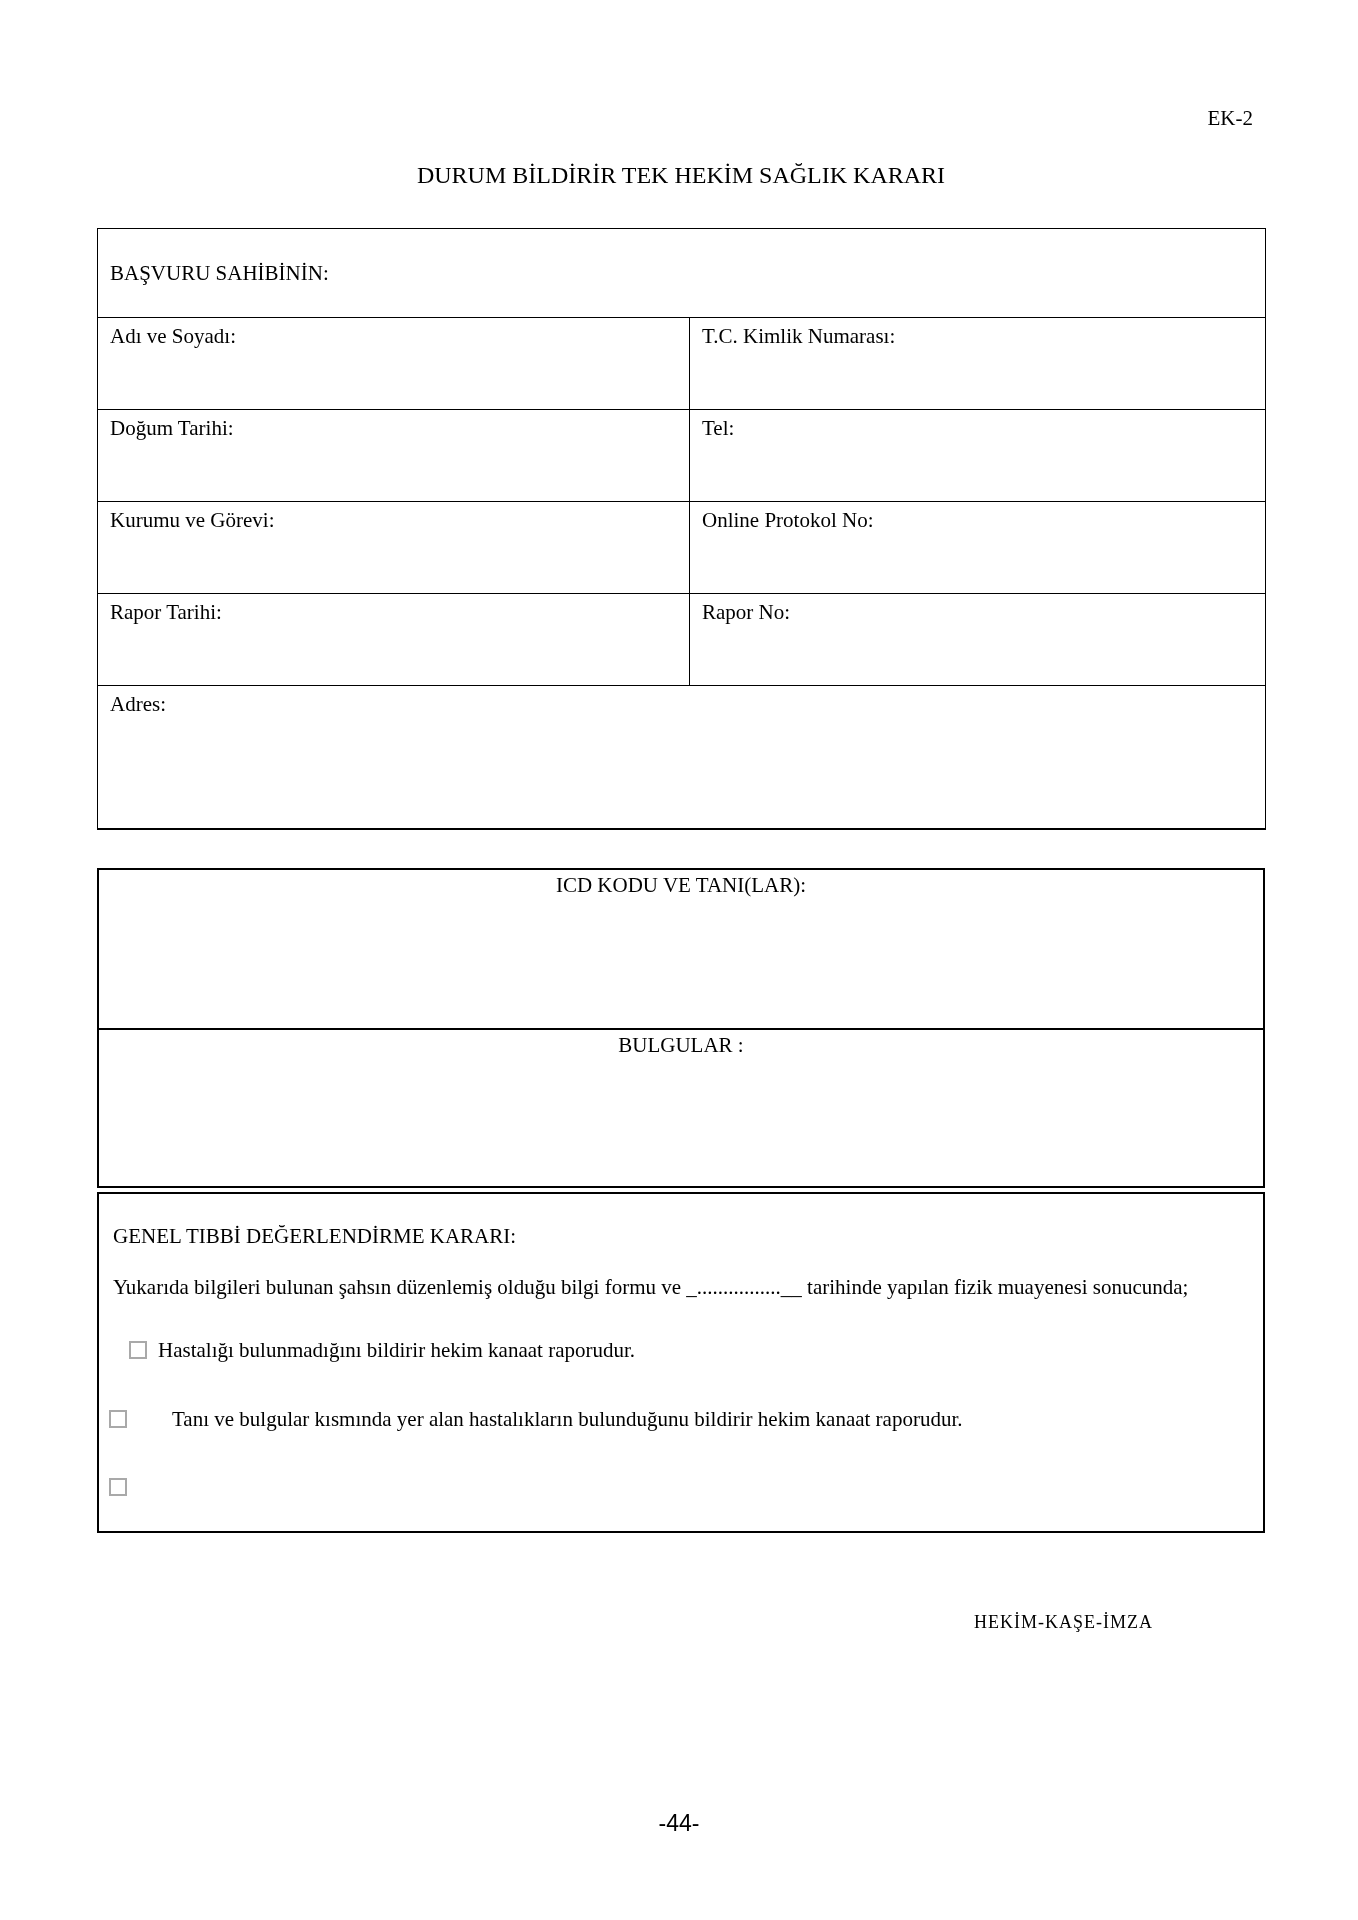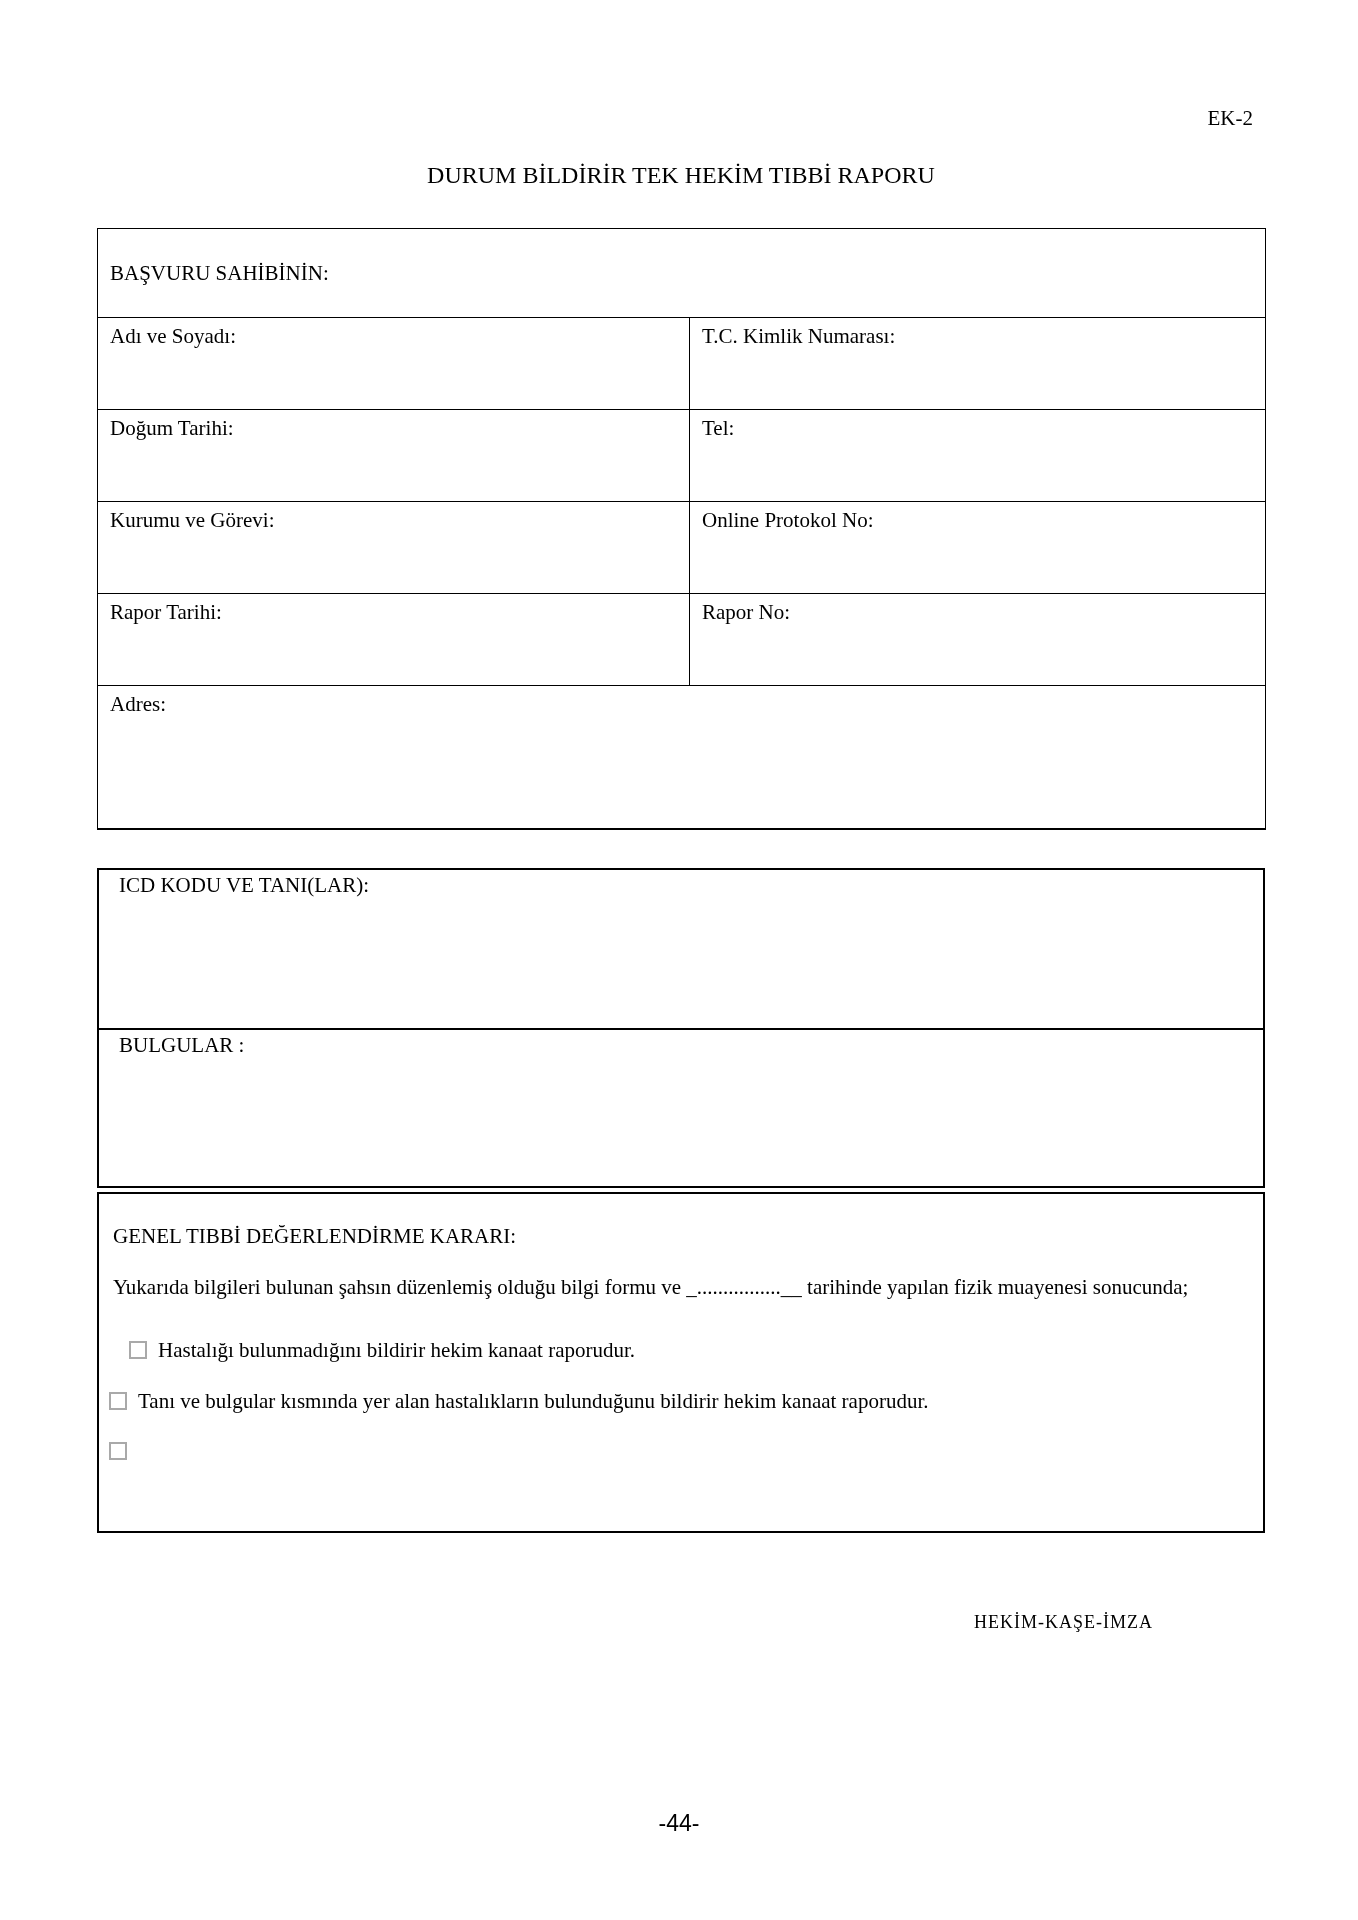--- a/index.html
+++ b/index.html
@@ -51,21 +51,21 @@
 
   .dx-block {
     position: absolute;
     top: 868px;
     left: 97px;
     width: 1168px;
     border: 2px solid #000;
     box-sizing: border-box;
     font-size: 21px;
   }
-  .dx-box { padding: 3px 20px; box-sizing: border-box; }
+  .dx-box { padding: 3px 20px; box-sizing: border-box; text-align: center; }
   .dx-box.icd { height: 160px; border-bottom: 2px solid #000; }
   .dx-box.findings { height: 156px; }
 
   .decision-box {
     position: absolute;
     top: 1192px;
     left: 97px;
     width: 1168px;
     height: 341px;
     border: 2px solid #000;
@@ -79,21 +79,21 @@
     line-height: 33px;
     font-family: Liberation Serif, serif;
   }
   .option-row {
     display: flex;
     align-items: baseline;
     margin-left: 10px;
     margin-right: 16px;
   }
   .option-row.first { margin-top: 34px; margin-left: 30px; }
-  .option-row.rest { margin-top: 26px; }
+  .option-row.rest { margin-top: 44px; gap: 34px; }
   .checkbox {
     flex: 0 0 auto;
     width: 14px;
     height: 14px;
     border: 2px solid #a9a9a9;
     display: inline-block;
     position: relative;
     top: 2px;
     margin-right: 11px;
     background: #ffffff;
@@ -115,21 +115,21 @@
     font-size: 23px;
   }
 </style>
 </head>
 <body>
 
 <div class="page">
 
   <div class="annex-tag">EK-2</div>
 
-  <div class="doc-title">DURUM BİLDİRİR TEK HEKİM TIBBİ RAPORU</div>
+  <div class="doc-title">DURUM BİLDİRİR TEK HEKİM SAĞLIK KARARI</div>
 
   <table class="applicant">
     <colgroup>
         <col style="width:592px">
         <col style="width:576px">
       </colgroup>
     <tbody>
         <tr class="section-row">
       <td colspan="2">
         <span>BAŞVURU SAHİBİNİN:</span>

